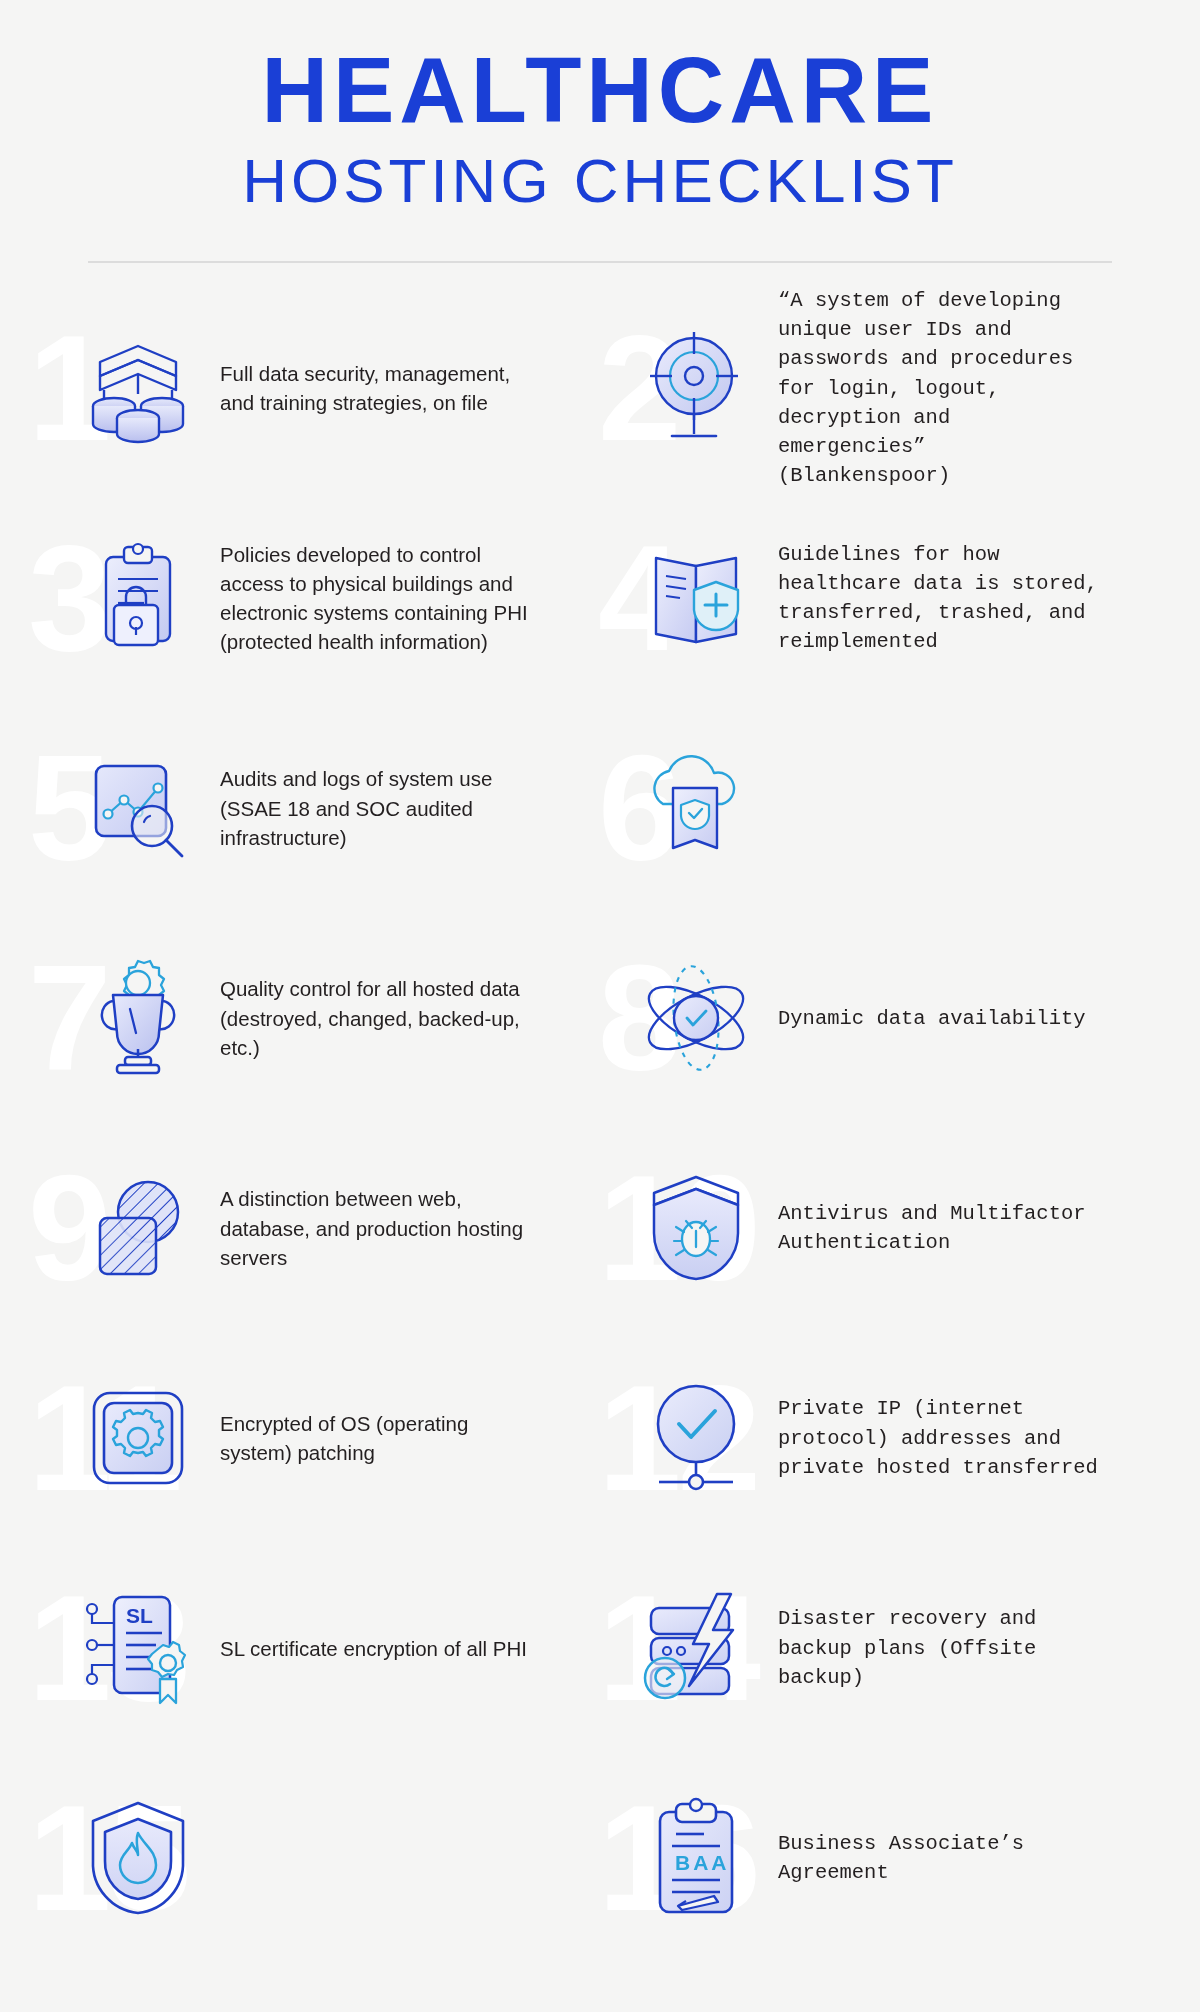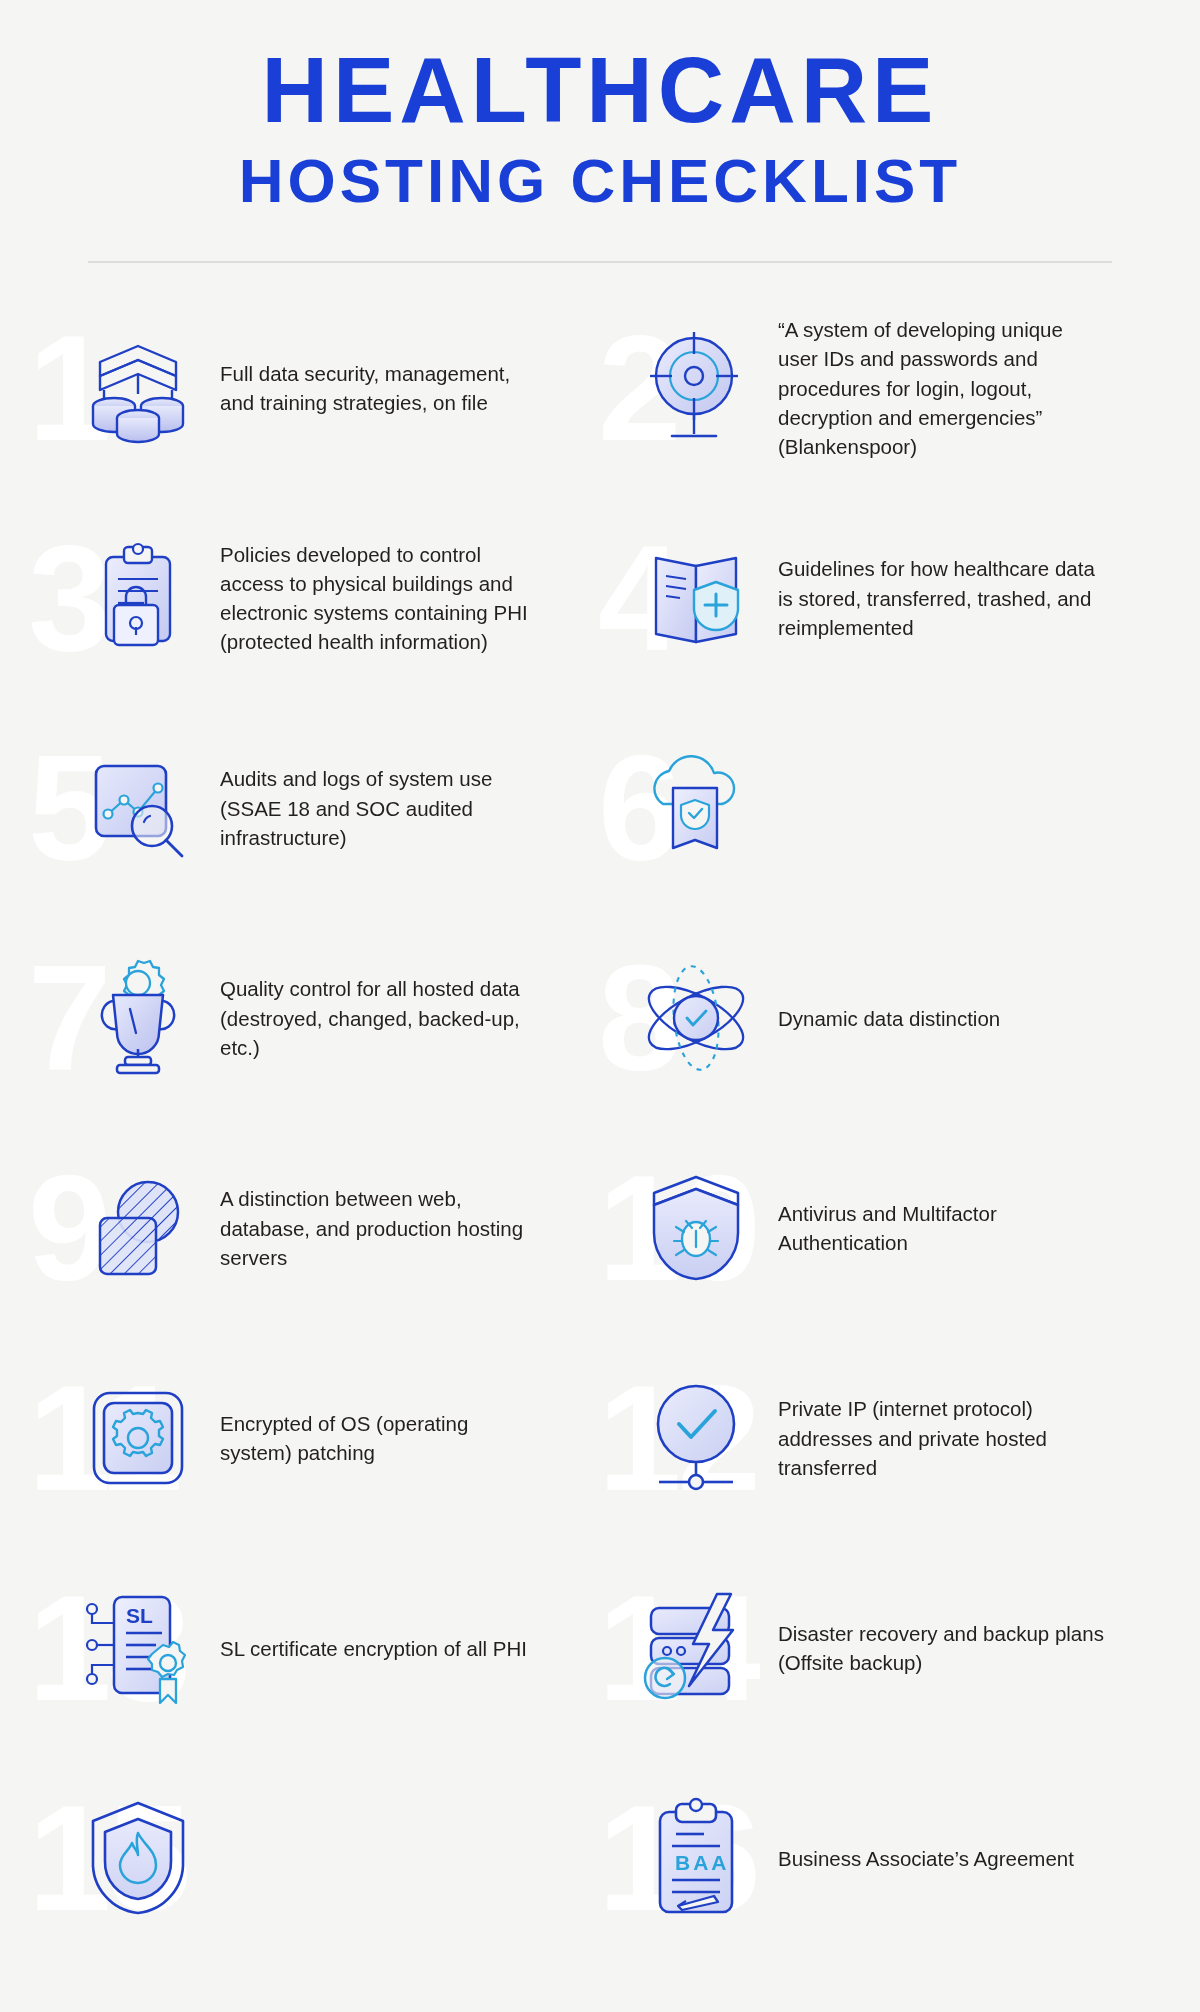--- a/index.html
+++ b/index.html
@@ -19,21 +19,21 @@
     font-weight: 700;
     font-size: 92px;
     letter-spacing: 5px;
     color: #1a3fd6;
     line-height: 1.0;
     text-align: center;
     white-space: nowrap;
   }
   .title-sub {
     font-family: "Liberation Sans", sans-serif;
-    font-weight: 700;
+    font-weight: 400;
     font-size: 62px;
     letter-spacing: 4px;
     color: #1a3fd6;
     line-height: 1.05;
     text-align: center;
     margin-top: 12px;
     white-space: nowrap;
   }
   .divider {
     height: 2px;
@@ -92,21 +92,21 @@
   .item-text {
     position: relative;
     z-index: 1;
     margin-left: 22px;
     font-family: "Liberation Sans", sans-serif;
     font-size: 20.5px;
     line-height: 1.42;
     color: #231f20;
     max-width: 320px;
   }
-  .item.right .item-text { max-width: 330px; }
+  .item.right .item-text { max-width: 330px; font-family: Liberation Mono, monospace; }
 </style>
 </head>
 <body>
 
 <div class="page">
 
   <div class="header">
     <div class="title-main">HEALTHCARE</div>
     <div class="title-sub">HOSTING CHECKLIST</div>
     <div class="divider"></div>
@@ -288,21 +288,21 @@
                 <stop offset="1" stop-color="#c8cef2"></stop>
             </linearGradient>
           </defs>
           <ellipse cx="59" cy="56" rx="52" ry="22" fill="none" stroke="#1f3fc4" stroke-width="2.3" transform="rotate(28 59 56)"></ellipse>
           <ellipse cx="59" cy="56" rx="52" ry="22" fill="none" stroke="#1f3fc4" stroke-width="2.3" transform="rotate(-28 59 56)"></ellipse>
           <ellipse cx="59" cy="56" rx="52" ry="22" fill="none" stroke="#2aa3db" stroke-width="2.1" stroke-dasharray="5 6" transform="rotate(84 59 56)"></ellipse>
           <circle cx="59" cy="56" r="22" fill="url(#g8)" stroke="#1f3fc4" stroke-width="2.4"></circle>
           <polyline points="50,56 56,63 69,49" fill="none" stroke="#2aa3db" stroke-width="2.8" stroke-linecap="round" stroke-linejoin="round"></polyline>
         </svg>
       </div>
-      <div class="item-text">Dynamic data distinction</div>
+      <div class="item-text">Dynamic data availability</div>
     </div>
 
     <div class="item">
       <div class="ghost-num">9</div>
       <div class="icon-wrap">
         <svg width="108" height="112" viewBox="0 0 108 112">
           <defs>
             <pattern id="hatch" width="10" height="10" patternUnits="userSpaceOnUse" patternTransform="rotate(45)">
               <rect width="10" height="10" fill="#dfe3f8"></rect>
               <line x1="0" y1="0" x2="0" y2="10" stroke="#1f3fc4" stroke-width="2"></line>

